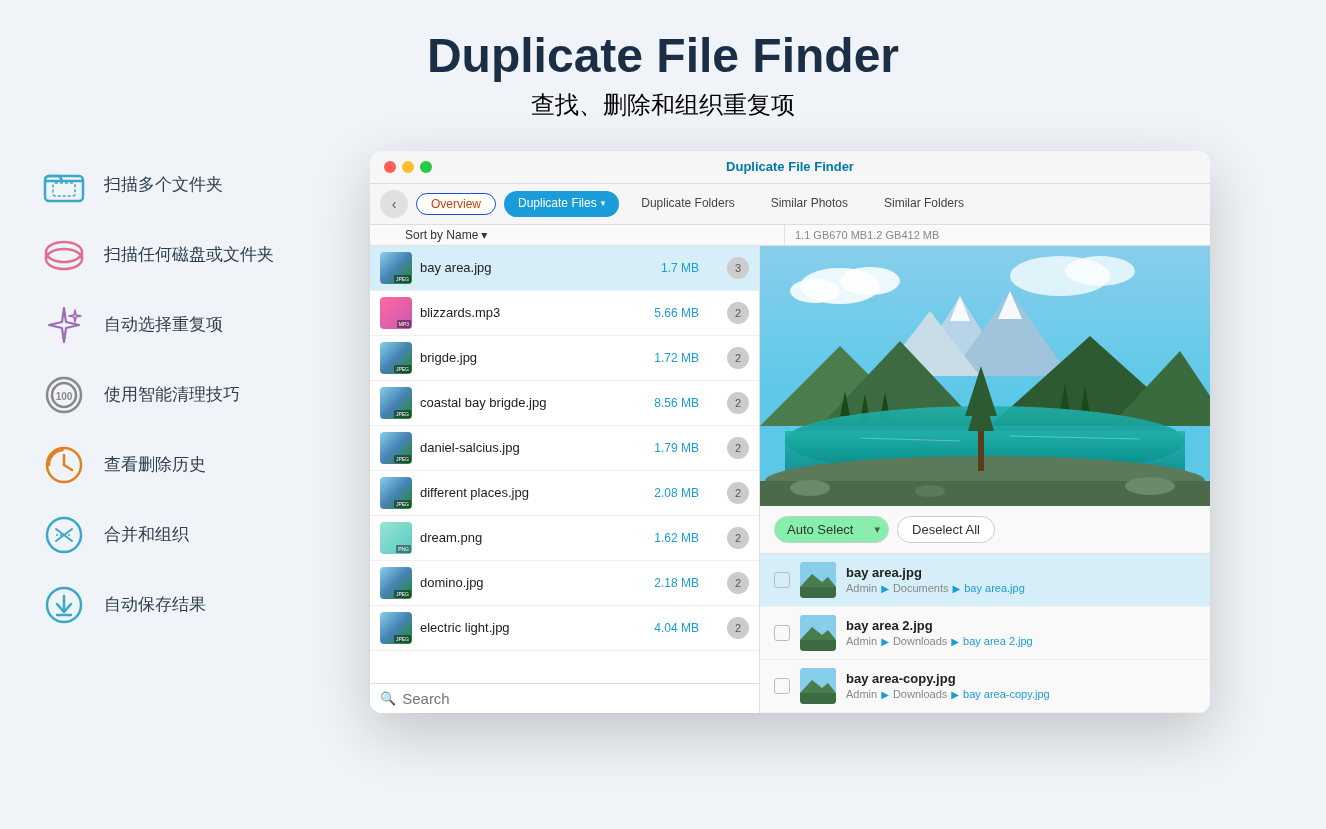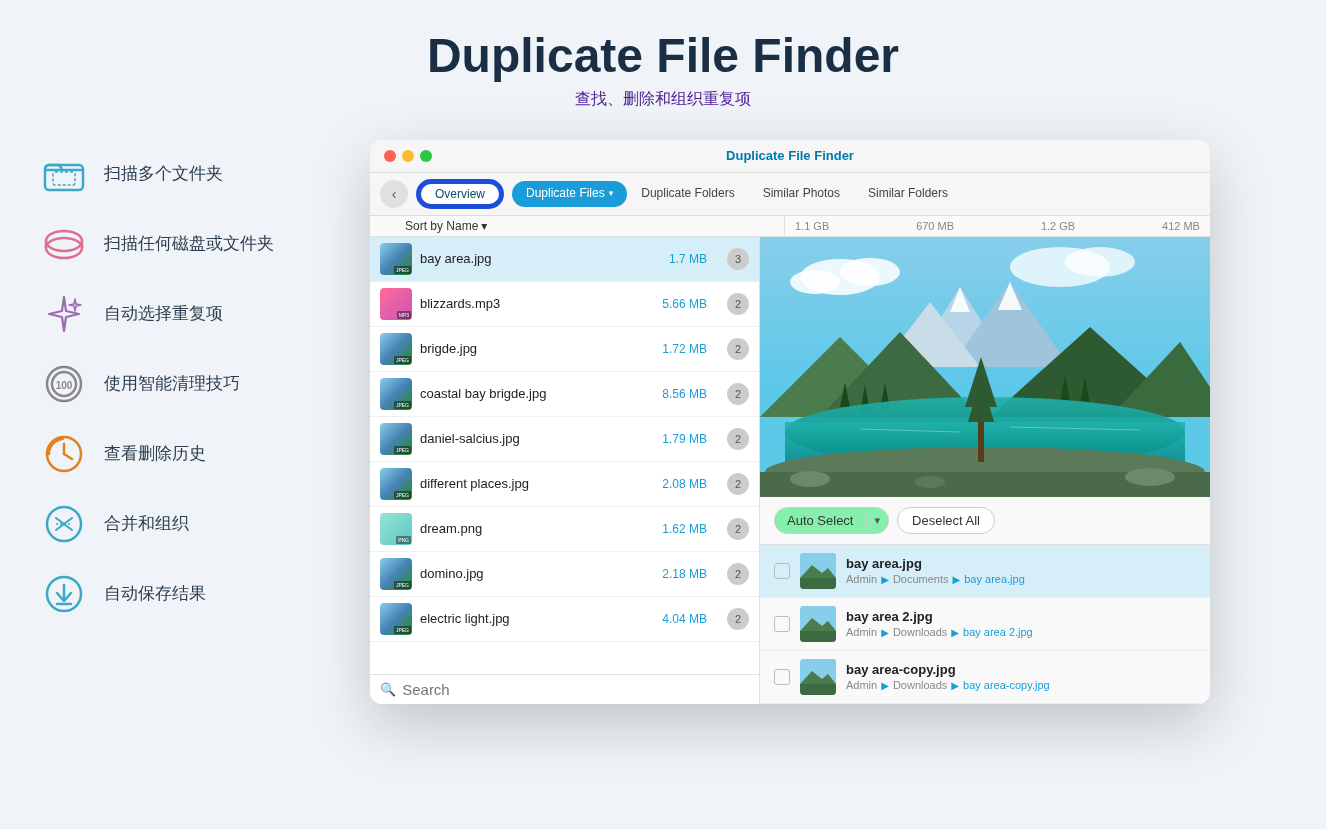--- a/index.html
+++ b/index.html
@@ -17,22 +17,22 @@
 
     .page-title {
       font-size: 48px;
       font-weight: 800;
       color: #1a2e45;
       text-align: center;
       line-height: 1.1;
     }
 
     .page-subtitle {
-      font-size: 16px;
-      color: #4c1d95;
+      font-size: 24px;
+      color: #000000;
       text-align: center;
       margin-top: 6px;
       margin-bottom: 30px;
     }
 
     .content-area {
       display: flex;
       flex-direction: row;
       align-items: flex-start;
       width: 100%;
@@ -141,32 +141,32 @@
       display: flex;
       align-items: center;
       justify-content: center;
       cursor: pointer;
       font-size: 14px;
       color: #555;
     }
 
     .nav-overview {
       background: white;
-      border: 5px solid #1d4ed8;
+      border: 1px solid #1d4ed8;
       border-radius: 16px;
       padding: 3px 14px;
       font-size: 12px;
-      color: #0c4a6e;
+      color: #c2410c;
       cursor: pointer;
     }
 
     .nav-tabs {
       display: flex;
       flex: 1;
-      gap: 0;
+      gap: 8px;
     }
 
     .nav-tab {
       padding: 5px 14px;
       font-size: 12px;
       border: none;
       background: transparent;
       cursor: pointer;
       color: #444;
       border-bottom: 2px solid transparent;
@@ -259,21 +259,21 @@
     .file-name {
       flex: 1;
       font-size: 13px;
       color: #222;
     }
 
     .file-size {
       font-size: 12px;
       color: #1a9cd8;
       font-weight: 500;
-      margin-right: 12px;
+      margin-right: 20px;
     }
 
     .file-count {
       width: 22px;
       height: 22px;
       background: #ccc;
       border-radius: 50%;
       display: flex;
       align-items: center;
       justify-content: center;
@@ -561,21 +561,21 @@
       </div>
     </div>
 
     <div style="display:flex; background:#fafafa; border-bottom:1px solid #e0e0e0; font-size:11px; color:#888;">
       <div style="width:390px; padding:3px 10px; border-right:1px solid #e0e0e0;margin-left:25px;">
         <span style="cursor:pointer; color:#333; font-size:12px; display:flex; align-items:center; gap:3px;">
           <span>Sort by Name</span> 
             <span>▾</span>
         </span>
       </div>
-      <div style="flex:1; display:flex; justify-content:space-between; padding:3px 10px; align-items:center;">
+      <div style="flex:1; display:flex; justify-content:flex-start; padding:3px 10px; align-items:center;">
         <span>1.1 GB</span>
         <span>670 MB</span>
         <span>1.2 GB</span>
         <span>412 MB</span>
       </div>
     </div>
 
     <div class="main-content">
 
       <div class="file-list-pane">

